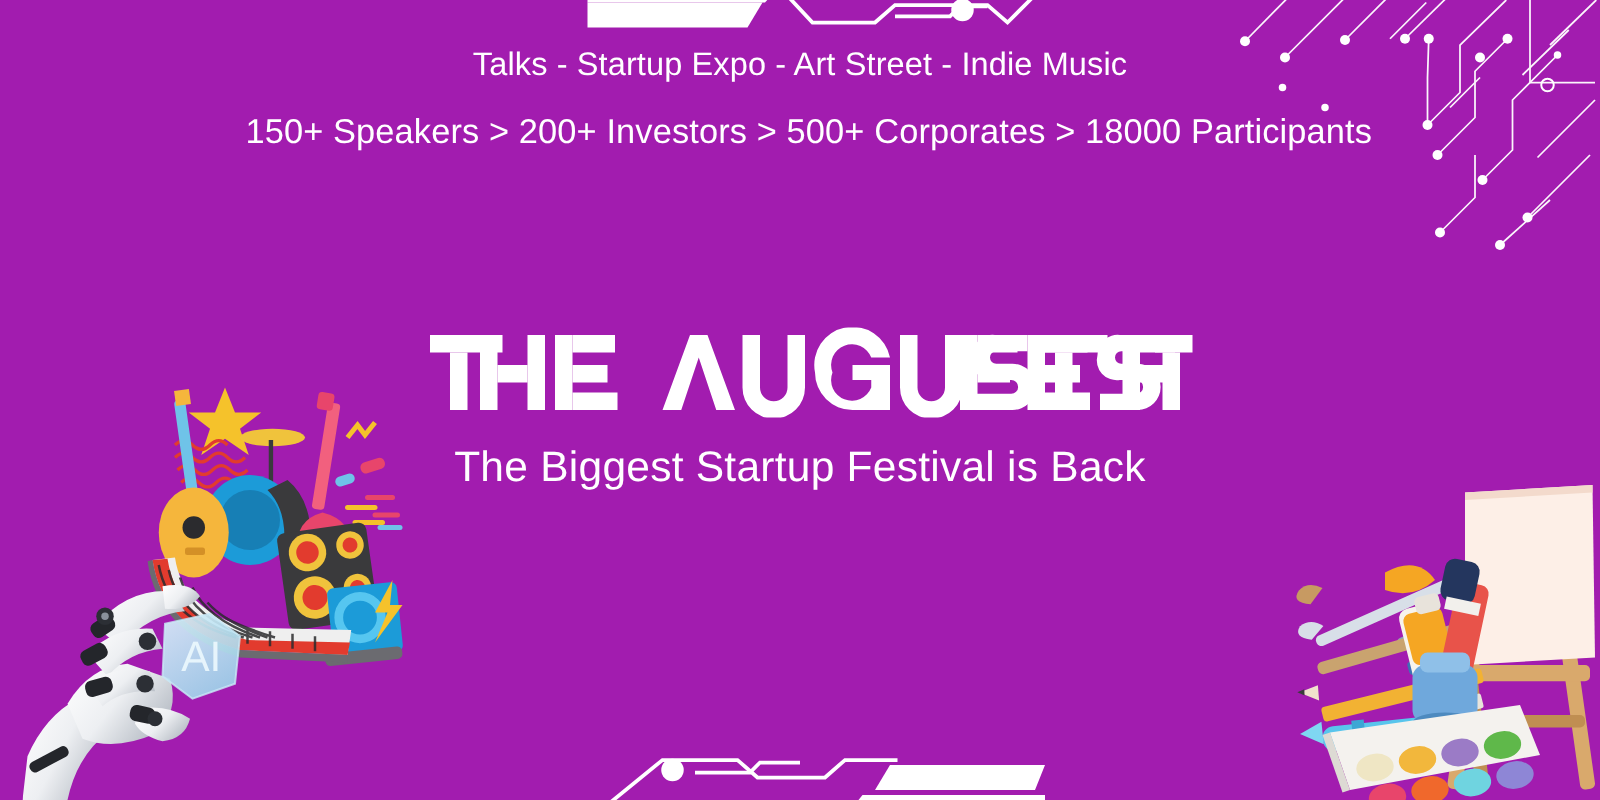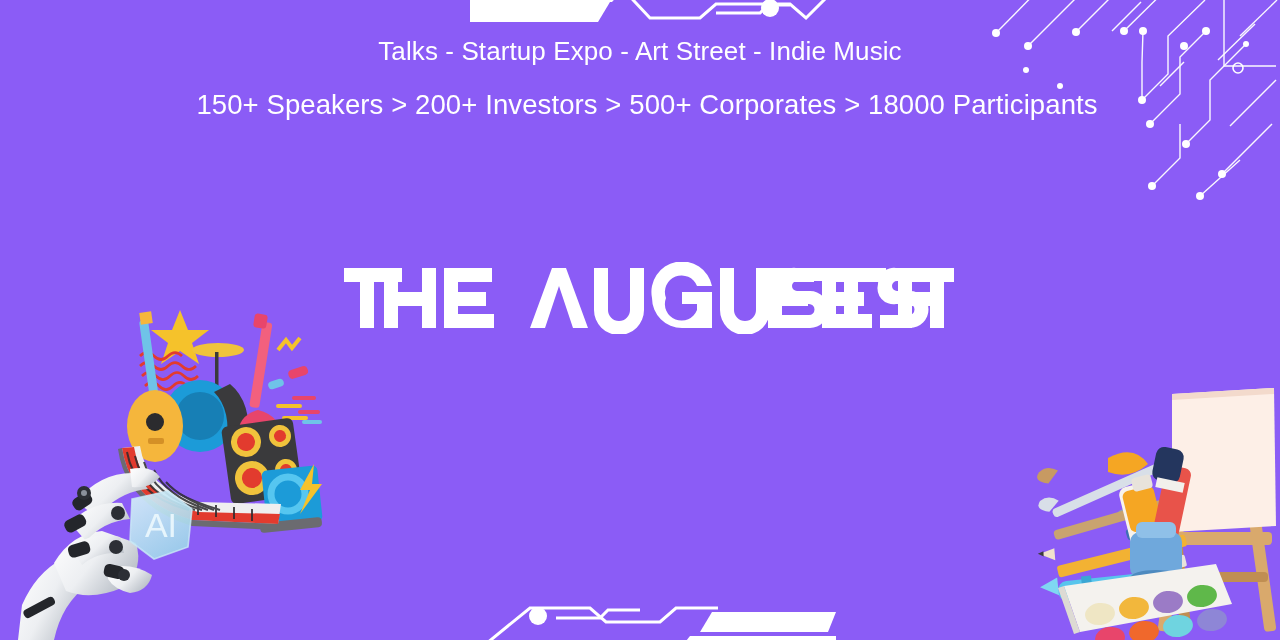--- a/index.html
+++ b/index.html
@@ -7,21 +7,21 @@
     padding: 0;
     background: #DE2D06;
   }
   body {
     font-family: "Liberation Sans", sans-serif;
   }
   #banner {
     position: relative;
     width: 1280px;
     height: 640px;
-    background: #8b5cf6;
+    background: #a21caf;
     overflow: hidden;
   }
 
   
   .deco-svg {
     position: absolute;
     top: 0; left: 0;
     width: 1280px;
     height: 640px;
     pointer-events: none;
@@ -215,20 +215,21 @@
         <path d="M72 30 H100 V44 H72 Z"></path>
         <path d="M72 52 H108 V66 H72 Z"></path>
 
         <path d="M114 22 A16 16 0 0 1 132 6 H158 V19 H133 A5 5 0 0 0 133 29 H146 A18 18 0 0 1 146 66 H116 V53 H145 A5 5 0 0 0 145 42 H132 A16 16 0 0 1 114 22 Z"></path>
 
         <path d="M160 6 H196 V20 H160 Z"></path>
         <path d="M166 20 H180 V66 H166 Z"></path>
       </g>
     </svg>
 
+    <div class="subtitle">The Biggest Startup Festival is Back</div>
   </div>
 
   <svg class="illo" id="music-illo" viewBox="0 0 215 230" xmlns="http://www.w3.org/2000/svg">
 
     <path d="M62 4 L70 24 L91 24 L74 37 L81 58 L62 45 L43 58 L50 37 L33 24 L54 24 Z" fill="#F5C22B"></path>
 
     <g stroke="#E23B2E" stroke-width="2.6" fill="none">
       <path d="M22 50 q7 -7 14 0 q7 7 14 0 q7 -7 14 0"></path>
       <path d="M22 60 q7 -7 14 0 q7 7 14 0 q7 -7 14 0 q7 7 14 0"></path>
       <path d="M24 70 q7 -7 14 0 q7 7 14 0 q7 -7 14 0 q7 7 14 0"></path>

